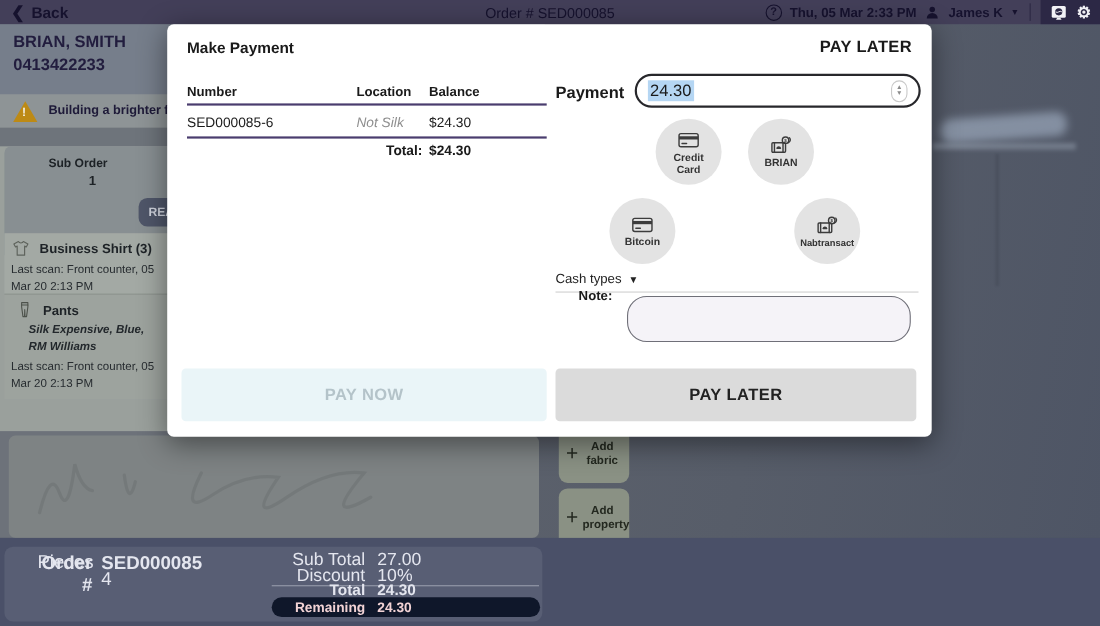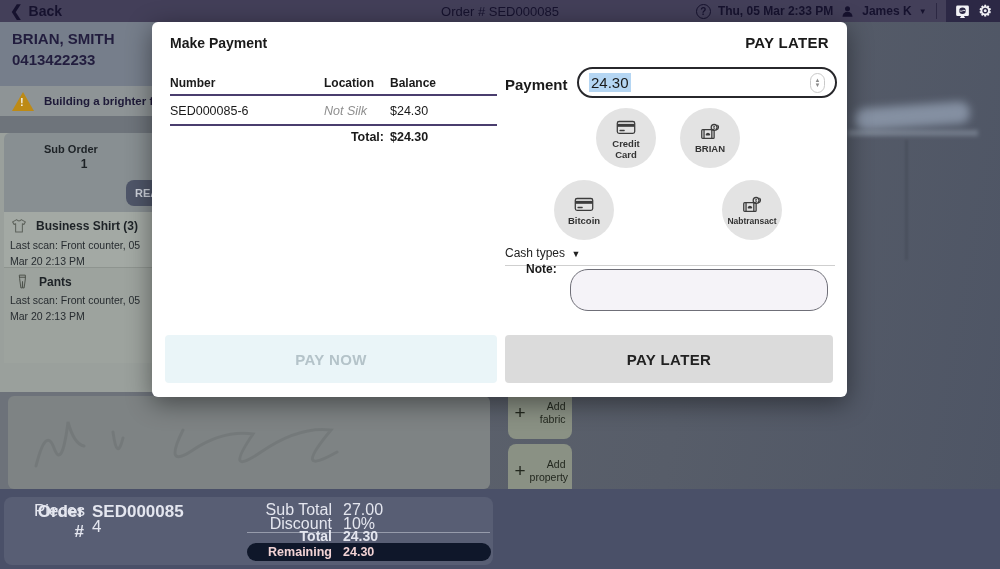--- a/index.html
+++ b/index.html
@@ -60,21 +60,21 @@
   .d-btn { position:absolute; left:141px; width:44px; height:24px; background:#a9b39f; border-radius:4px;
            font-size:10.5px; font-weight:bold; color:#2c3127; display:flex; align-items:center; padding-left:5px; }
 
   .sig-panel { position:absolute; left:8px; top:396px; width:482px; height:93px; background:#7e8384; border-radius:6px; }
   .sig-panel svg { position:absolute; left:10px; top:8px; opacity:.28; }
   .below-strip { position:absolute; left:0; top:392px; width:500px; height:97px; background:#6d727a; z-index:-1; }
 
   .side-btn { position:absolute; left:508px; width:64px; height:53px; background:#8a9184; border-radius:8px;
               display:flex; align-items:center; justify-content:center; gap:4px; color:#23281f; cursor:pointer; }
   .side-btn .plus { font-size:19px; font-weight:300; }
-  .side-btn .sb-label { font-size:10.5px; font-weight:normal; line-height:1.15; width:36px; text-align:right; }
+  .side-btn .sb-label { font-size:10.5px; font-weight:bold; line-height:1.15; width:36px; text-align:center; }
 
   
   .bottombar { position:absolute; left:0; top:489px; width:1000px; height:80px; background:#4a5068; }
   .sum-card { position:absolute; left:4px; top:8px; width:489px; height:68px; background:#585e74; border-radius:8px;
               color:#e4e6ef; }
   .sum-abs { position:absolute; font-size:17px; }
   .lbl-b { font-weight:bold; }
   .sum-line { position:absolute; left:243px; top:35px; width:243px; border-top:1px solid #b9bcc9; opacity:.65; }
   .rem-pill { position:absolute; left:243px; top:46px; width:244px; height:18px; border-radius:9px;
               display:flex; align-items:center; font-size:12.5px; font-weight:bold; color:#f2d3d5; }
@@ -235,20 +235,21 @@
     <div class="d-btn" style="top:196px">D</div>
   </div>
 
   <div class="item-row r2">
     <div class="item-head" style="margin-left:4px">
       <svg class="lineicon" width="17" height="17" viewBox="0 0 24 24" style="color:#4d524b">
           <use href="#i-pants"></use>
         </svg>
       <span class="item-name">Pants</span>
     </div>
+    <div class="item-details">Silk Expensive, Blue, RM Williams</div>
     <div class="item-scan">Last scan: Front counter, 05 Mar 20 2:13 PM</div>
     <div class="d-btn" style="top:258px">D</div>
   </div>
 </div>
 
 <div class="below-strip"></div>
 <div class="sig-panel">
   <svg width="460" height="78" viewBox="0 0 460 78">
     <path d="M18 62 q10 -40 18 -18 t14 -26 q6 22 16 24 M95 28 q4 30 10 6 m60 -8 q-20 40 10 20 t60 -16 q-30 44 8 18 t70 -22 q-40 48 6 22" stroke="#5c6162" stroke-width="3" fill="none" stroke-linecap="round"></path>
   </svg>

